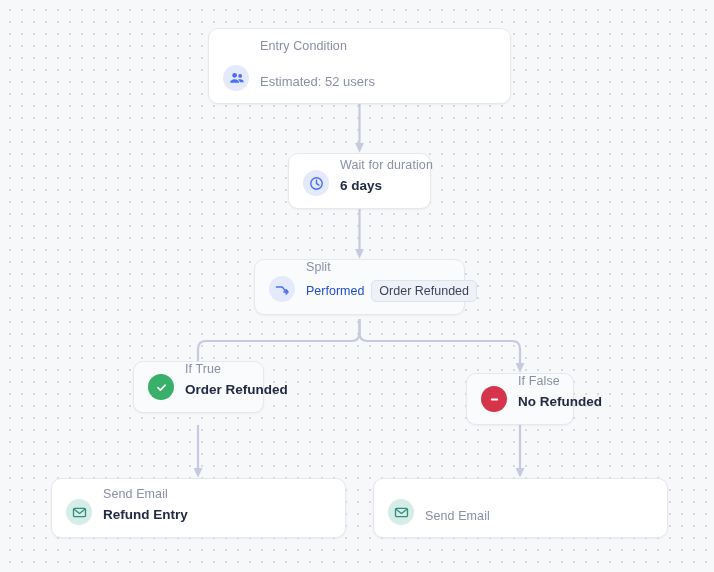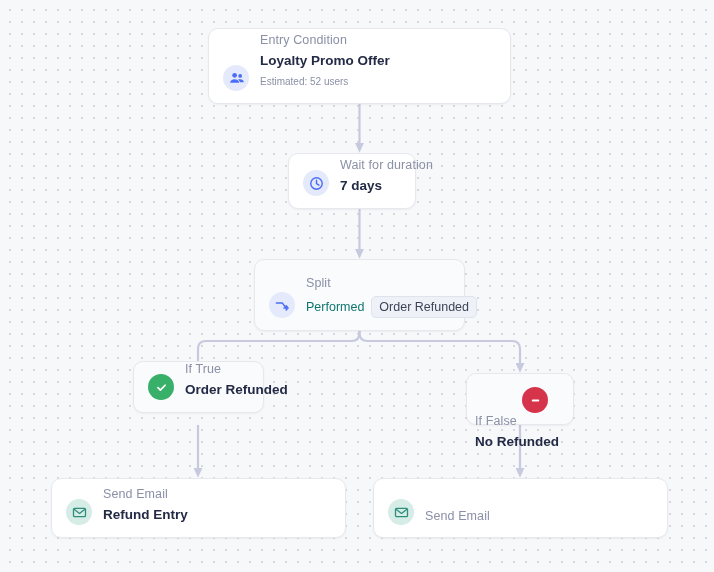--- a/index.html
+++ b/index.html
@@ -82,58 +82,58 @@
   }
   .node-title {
     font-size: 13.5px;
     line-height: 20px;
     font-weight: bold;
     color: #232a45;
     margin-top: 2px;
     white-space: nowrap;
   }
   .node-sub {
-    font-size: 10px;
+    font-size: 13px;
     line-height: 18px;
     color: #8a90a6;
-    margin-top: 2px;
+    margin-top: 18px;
     white-space: nowrap;
   }
 
   
   .cond-row {
     display: flex;
     align-items: center;
     margin-top: 4px;
     white-space: nowrap;
   }
   .cond-verb {
     font-size: 12.5px;
     line-height: 18px;
-    color: #0f766e;
+    color: #1d4ed8;
     margin-right: 7px;
   }
   .chip {
     display: inline-block;
     font-size: 12.5px;
     line-height: 16px;
     color: #3d4458;
     background: #eef1f7;
     border: 1px solid #dfe3ec;
     border-radius: 5px;
     padding: 2px 7px;
     white-space: nowrap;
   }
 
   
   #node-entry   { left: 208px; top: 28px;  width: 303px; height: 76px; }
-  #node-wait    { left: 288px; top: 153px; width: 128px; height: 56px; }
-  #node-split   { left: 254px; top: 259px; width: 211px; height: 72px; }
+  #node-wait    { left: 288px; top: 153px; width: 143px; height: 56px; }
+  #node-split   { left: 254px; top: 259px; width: 211px; height: 56px; }
   #node-if-true { left: 133px; top: 361px; width: 131px; height: 52px; }
-  #node-if-false{ left: 466px; top: 373px; width: 108px; height: 52px; flex-direction: column; }
+  #node-if-false{ left: 466px; top: 373px; width: 108px; height: 52px; }
   #node-email-left  { left: 51px;  top: 478px; width: 295px; height: 60px; }
   #node-email-right { left: 373px; top: 478px; width: 295px; height: 60px; }
 </style>
 </head>
 <body>
 
 <div id="canvas">
 
   <svg id="connectors" viewBox="0 0 714 572" width="714" height="572">
     <defs>
@@ -159,35 +159,34 @@
     <span class="node-icon icon-blue">
       <svg width="15" height="15" viewBox="0 0 16 16" fill="#4a6cf7">
         <circle cx="6" cy="4.6" r="2.5"></circle>
         <path d="M1.2 12.6c0-2.4 2.2-3.8 4.8-3.8s4.8 1.4 4.8 3.8z"></path>
         <circle cx="11.9" cy="5.3" r="2"></circle>
         <path d="M9.6 9.3c.7-.3 1.5-.4 2.3-.4 2.1 0 3.9 1.1 3.9 3.1h-4.3c0-1.1-.7-2.1-1.9-2.7z"></path>
       </svg>
     </span>
     <div class="node-body">
       <span class="node-kicker">Entry Condition</span>
-      <span class="node-title">Loyalty Promo Offer</span>
       <span class="node-sub">Estimated: 52 users</span>
     </div>
   </div>
 
   <div class="node" id="node-wait">
     <span class="node-icon icon-blue">
       <svg width="15" height="15" viewBox="0 0 16 16" fill="none" stroke="#4a6cf7" stroke-width="1.5">
         <circle cx="8" cy="8" r="6.1"></circle>
         <path d="M8 4.4V8.2l2.6 1.6" stroke-linecap="round"></path>
       </svg>
     </span>
     <div class="node-body">
       <span class="node-kicker">Wait for duration</span>
-      <span class="node-title">7 days</span>
+      <span class="node-title">6 days</span>
     </div>
   </div>
 
   <div class="node tinted" id="node-split">
     <span class="node-icon icon-blue">
       <svg width="15" height="15" viewBox="0 0 16 16" fill="none" stroke="#4a6cf7" stroke-width="1.6" stroke-linecap="round" stroke-linejoin="round">
         <path d="M1.5 5.2h6.2l4.2 5.4"></path>
         <path d="M9.5 10.6h2.4"></path>
         <path d="M11.9 8.4l2 2.2-2 2.2"></path>
         <path d="M10.4 4.1l2 2.2-2 2.2" opacity="0"></path>

